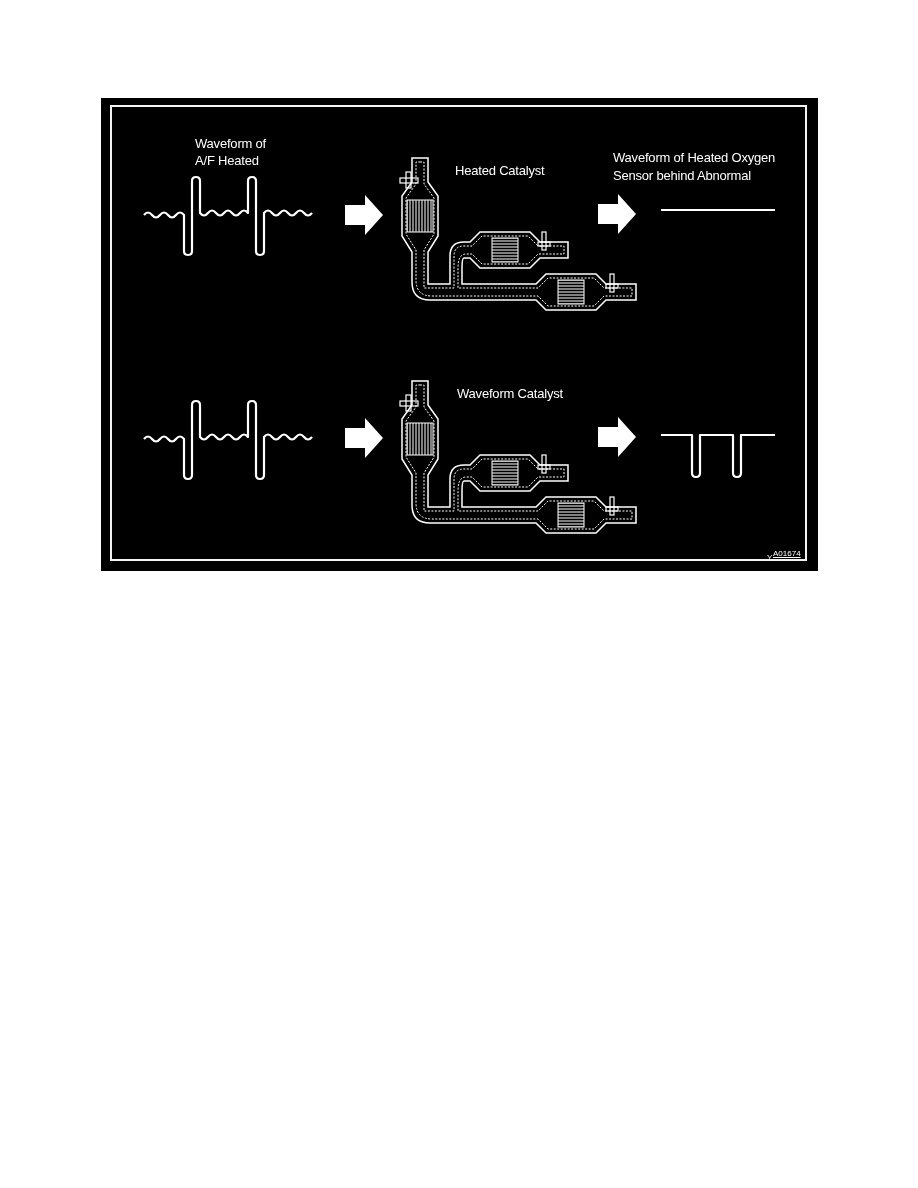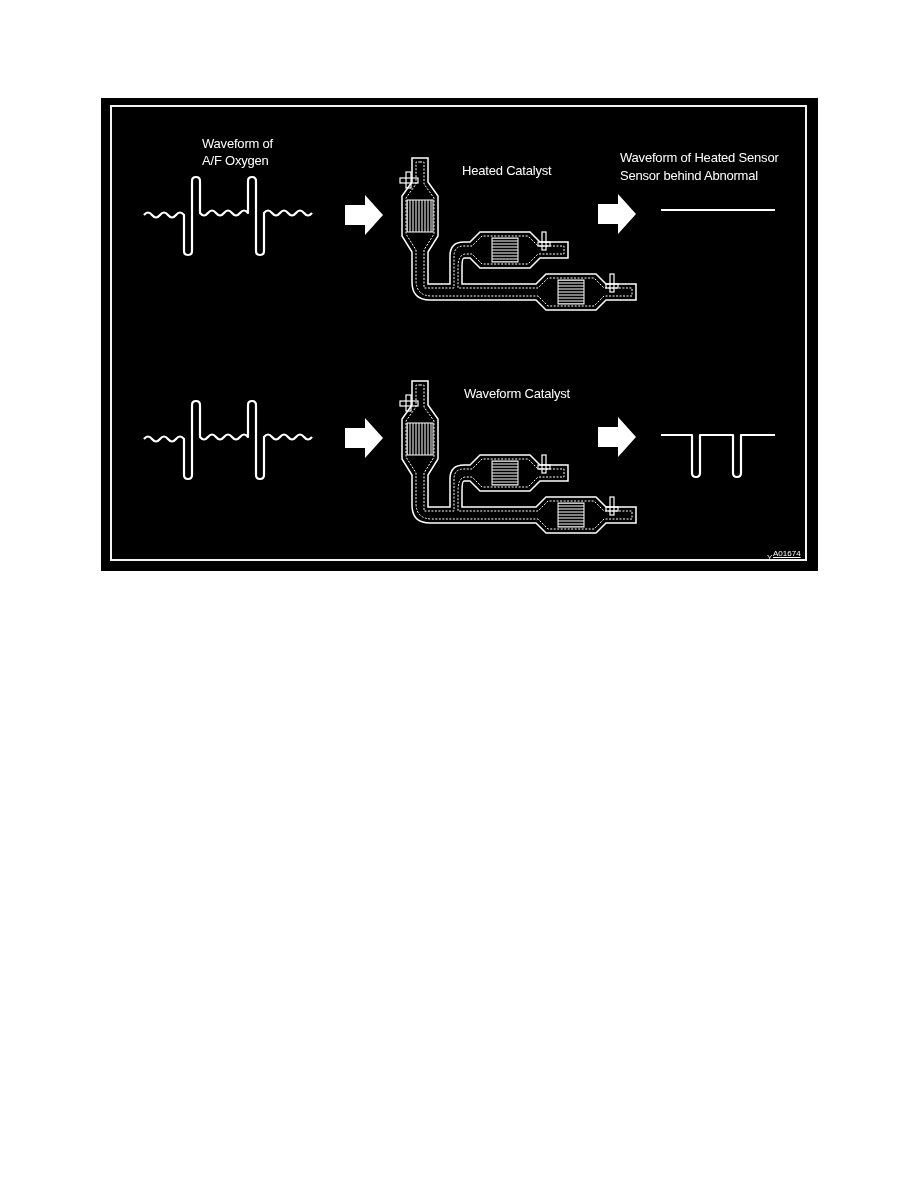--- a/index.html
+++ b/index.html
@@ -1,19 +1,19 @@
 <!DOCTYPE html>
 <html><head>
 <meta charset="utf-8">
 <style>
   html, body { margin: 0; padding: 0; background: #ffffff; }
   body { width: 918px; height: 1188px; position: relative; overflow: hidden; font-family: "Liberation Sans", sans-serif; }
   .panel { position: absolute; left: 101px; top: 98px; width: 717px; height: 473px; background: #000; }
   .frame { position: absolute; left: 9px; top: 7px; width: 697px; height: 456px; border: 2px solid #f2f2f2; border-right-width: 2px; box-sizing: border-box; }
-  .lbl { position: absolute; color: #fff; font-size: 13px; line-height: 16px; white-space: pre; letter-spacing: -0.2px; margin-left: 7px; }
+  .lbl { position: absolute; color: #fff; font-size: 13px; line-height: 16px; white-space: pre; letter-spacing: -0.2px; }
   .code { position: absolute; color: #fff; font-size: 8px; line-height: 9px; }
   svg.art { position: absolute; left: 0; top: 0; }
 </style>
 </head>
 <body>
 
 <div class="panel">
   <div class="frame"></div>
 
   <svg class="art" width="717" height="473" viewBox="0 0 717 473">
@@ -81,24 +81,24 @@
       </g>
     <g>
         <use href="#arrow" x="497" y="339"></use>
       </g>
     <g>
       <path d="M560,337 L591,337 L591,375 q0,4 4,4 q4,0 4,-4 L599,337 L632,337 L632,375 q0,4 4,4 q4,0 4,-4 L640,337 L674,337" fill="none" stroke="#fff" stroke-width="2.2" stroke-linejoin="round"></path>
     </g>
   </svg>
 
   <div class="lbl" style="left:94px; top:38px;">Waveform of</div>
-  <div class="lbl" style="left:94px; top:55px;">A/F Oxygen</div>
+  <div class="lbl" style="left:94px; top:55px;">A/F Heated</div>
 
   <div class="lbl" style="left:354px; top:65px;">Heated Catalyst</div>
 
-  <div class="lbl" style="left:512px; top:52px;">Waveform of Heated Sensor</div>
+  <div class="lbl" style="left:512px; top:52px;">Waveform of Heated Oxygen</div>
   <div class="lbl" style="left:512px; top:70px;">Sensor behind Abnormal</div>
 
   <div class="lbl" style="left:356px; top:288px;">Waveform Catalyst</div>
 
   <div class="code" style="left:666px; top:455px;">Y</div>
   <div class="code" style="left:672px; top:451px;text-decoration:underline;">A01674</div>
 </div>
 
 </body></html>

